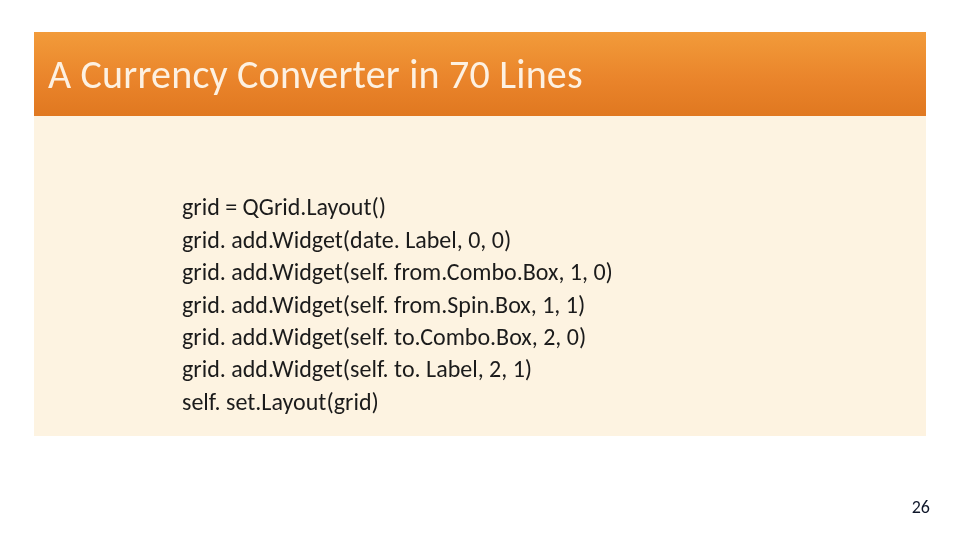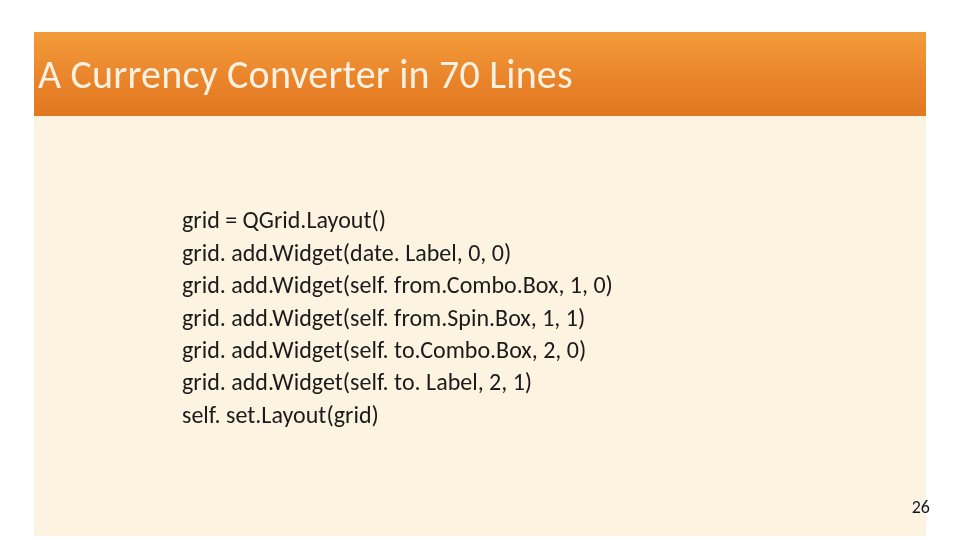--- a/index.html
+++ b/index.html
@@ -7,36 +7,36 @@
   .slide { width: 960px; height: 540px; position: relative; background: #ffffff; }
   .title-bar {
     position: absolute;
     top: 32px;
     left: 34px;
     right: 34px;
     height: 84px;
     background: linear-gradient(to bottom, #f29b3a 0%, #e9832a 60%, #e07820 100%);
     display: flex;
     align-items: center;
-    padding-left: 4px;
+    padding-left: 14px;
   }
   .title-bar h1 {
     font-size: 40px;
     font-weight: 400;
     color: #fdf1e2;
     letter-spacing: 0.2px;
   }
   .body-panel {
     position: absolute;
     top: 116px;
     left: 34px;
     right: 34px;
-    height: 420px;
+    height: 320px;
     background: #fdf3e1;
-    padding: 56px 10px 10px 148px;
+    padding: 43px 10px 10px 148px;
   }
   .code {
     font-size: 24px;
     line-height: 1.35;
     color: #1b1b1b;
     font-family: Calibri, "Segoe UI", Arial, sans-serif;
     white-space: pre;
   }
   .page-num {
     position: absolute;

